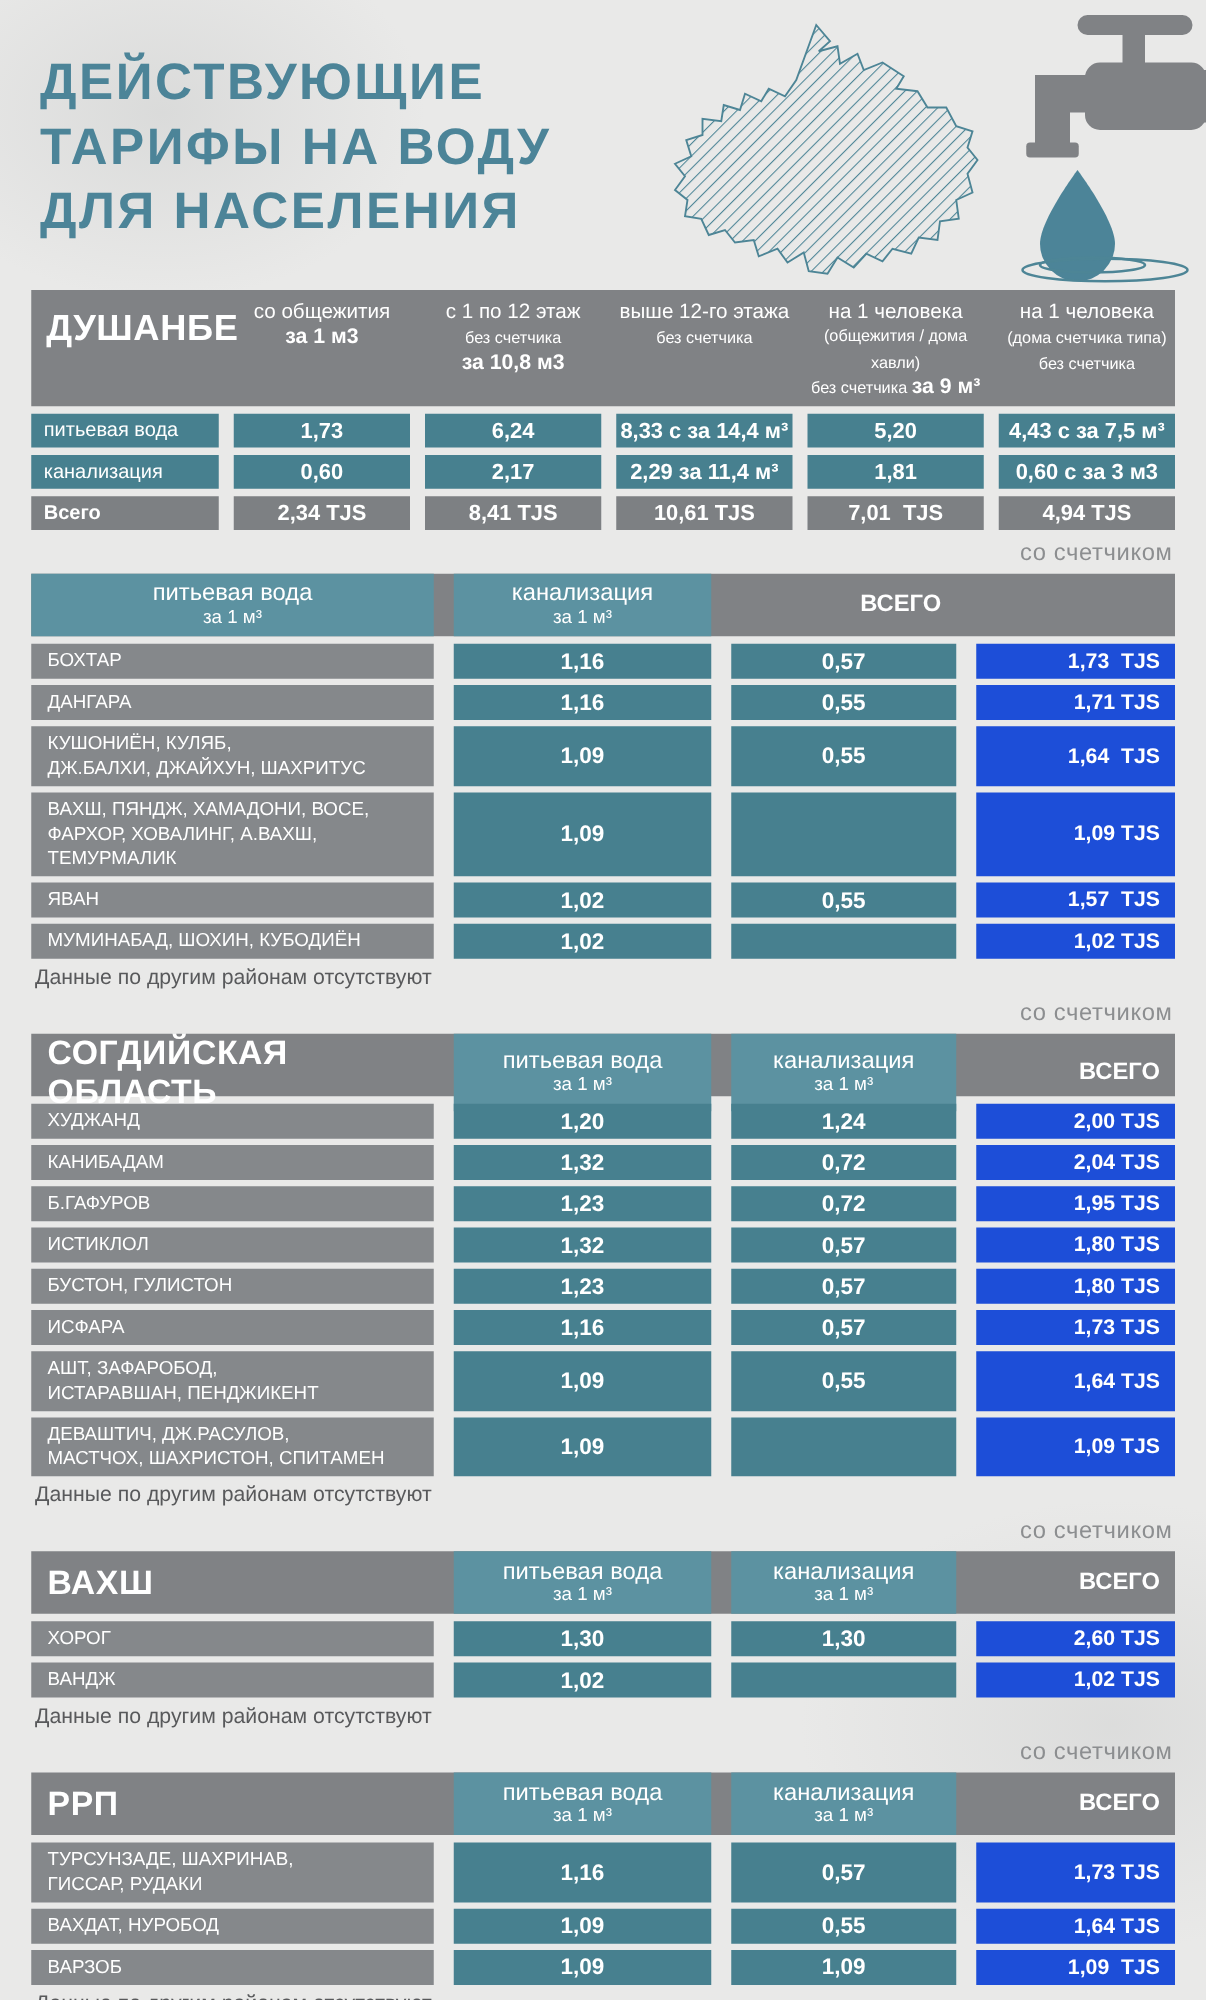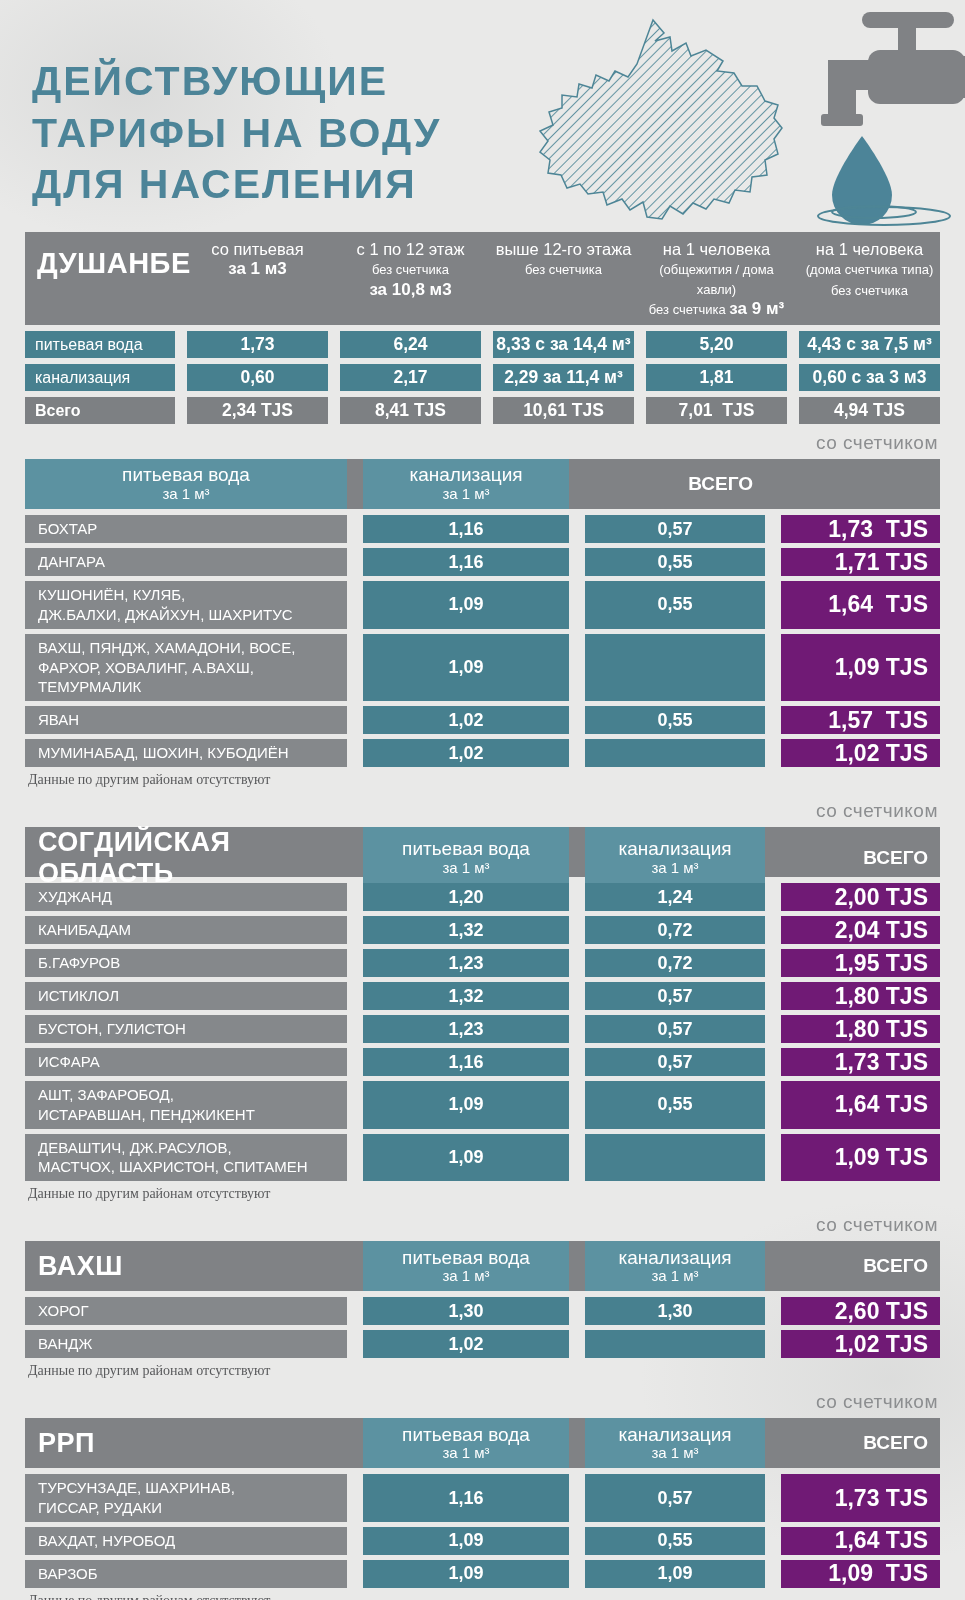--- a/index.html
+++ b/index.html
@@ -14,30 +14,30 @@
     background-position: -80px -60px, 640px 1200px;
     background-repeat:no-repeat;
     font-family:"Liberation Sans", sans-serif;
     color:#fff;
   }
   .page { width:965px; height:1600px; padding:0 25px; position:relative; }
 
   
   .hero { position:relative; height:232px; }
   .title {
-    position:absolute; left:7px; top:56px;
+    position:absolute; left:7px; top:40px;
     font-size:41px; line-height:1.26; font-weight:bold; letter-spacing:2px;
     color:#4c8498;
   }
   .map-svg { position:absolute; left:480px; top:14px; }
   .tap-svg { position:absolute; right:-25px; top:10px; }
 
   
   .meter-note { text-align:right; font-size:19px; color:#8c8e90; margin:8px 2px 5px 0; letter-spacing:.5px; }
-  .nodata { font-size:14px; color:#58595b; margin:2px 0 0 3px; height:20px;font-family:Liberation Serif, serif; }
+  .nodata { font-size:17px; color:#58595b; margin:2px 0 0 3px; height:20px; }
 
   
   .d-grid { display:grid; grid-template-columns:150px repeat(5, 1fr); column-gap:12px; }
   .d-band { background:#808285; min-height:62px; padding:7px 0 5px 0; align-items:start; }
   .d-city { font-size:29px; font-weight:bold; padding:8px 0 0 12px; letter-spacing:.5px; }
   .d-col { text-align:center; line-height:1.22; }
   .d-l1 { font-size:16.5px; }
   .hs { font-size:13px; }
   .hb { font-size:17px; font-weight:bold; }
   .d-row { margin-top:6px; }
@@ -52,21 +52,21 @@
   .r-band { background:#808285; height:50px; margin-bottom:6px; }
   .r-name { font-size:27px; font-weight:bold; display:flex; align-items:center; padding-left:13px; letter-spacing:.5px; }
   .r-hcell { background:#5c92a1; display:flex; flex-direction:column; align-items:center; justify-content:center; line-height:1.1; }
   .r-hmain { font-size:19px; }
   .r-hsub { font-size:15px; }
   .r-htotal { display:flex; align-items:center; justify-content:flex-end; padding-right:12px; font-size:19px; font-weight:bold; }
   .r-row { margin-bottom:5px; }
   .r-row > div { min-height:28px; }
   .r-label { background:#85888b; display:flex; align-items:center; padding:4px 8px 4px 13px; font-size:15px; line-height:1.32; white-space:pre-line; }
   .r-val { background:#47808f; display:flex; align-items:center; justify-content:center; font-weight:bold; font-size:18px; }
-  .r-total { background:#701a75; display:flex; align-items:center; justify-content:flex-end; padding-right:12px; font-weight:bold; font-size:23px; white-space:pre; }
+  .r-total { background:#1d4ed8; display:flex; align-items:center; justify-content:flex-end; padding-right:12px; font-weight:bold; font-size:17px; white-space:pre; }
 </style>
 </head>
 <body>
 
 <div class="page">
 
   <header class="hero">
     <h1 class="title">
       <span>ДЕЙСТВУЮЩИЕ</span><br>
       <span>ТАРИФЫ НА ВОДУ</span><br>
@@ -101,21 +101,21 @@
         <ellipse cx="84" cy="202" rx="42" ry="6"></ellipse>
       </g>
     </svg>
   </header>
 
   <section>
     <div class="d-grid d-band">
       <div class="d-city">ДУШАНБЕ</div>
 
       <div class="d-col">
-        <div class="d-l1">со питьевая</div>
+        <div class="d-l1">со общежития</div>
         <div><span class="hs"></span><span class="hb">за 1 м3</span></div>
         <div><span class="hs"></span><span class="hb"></span></div>
       </div>
 
       <div class="d-col">
         <div class="d-l1">с 1 по 12 этаж</div>
         <div><span class="hs">без счетчика</span><span class="hb"></span></div>
         <div><span class="hs"></span><span class="hb">за 10,8 м3</span></div>
       </div>
 

